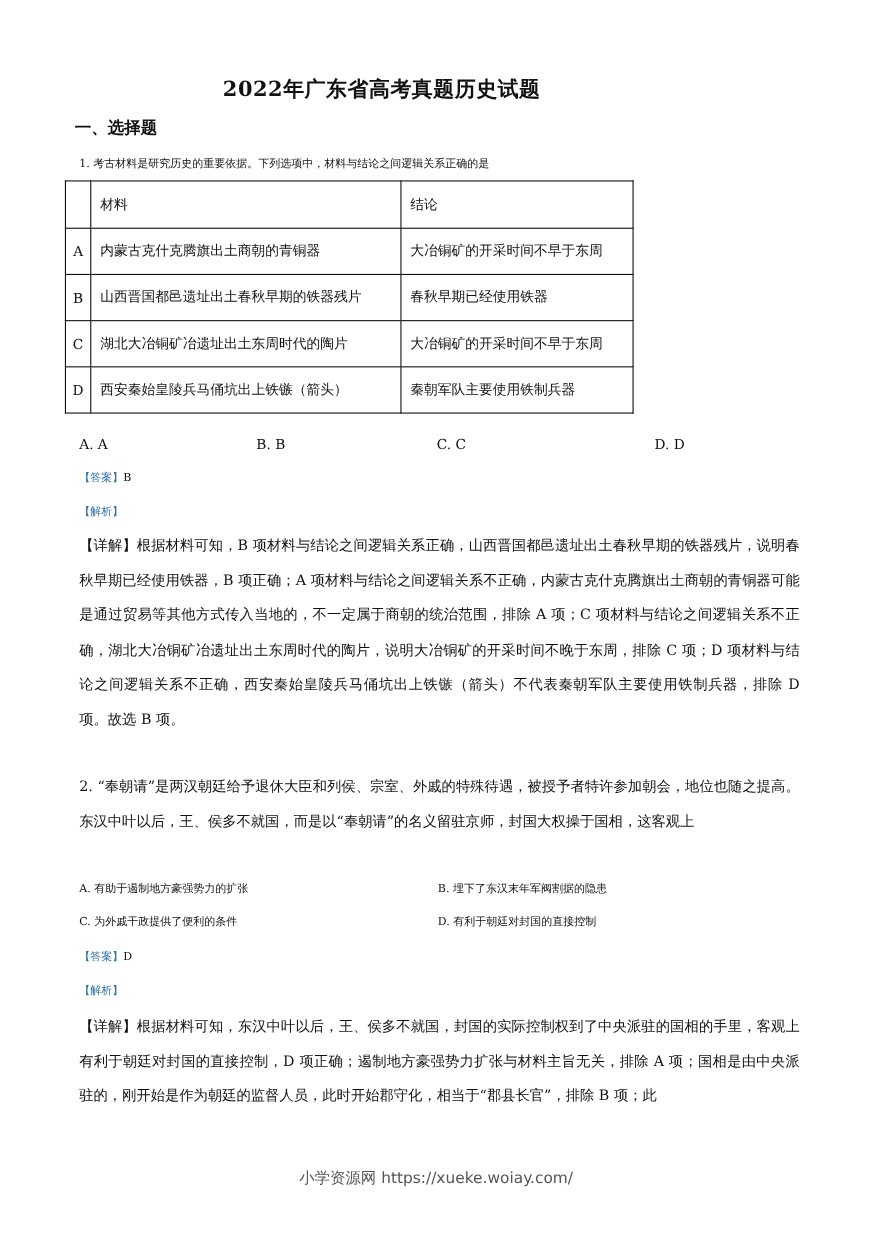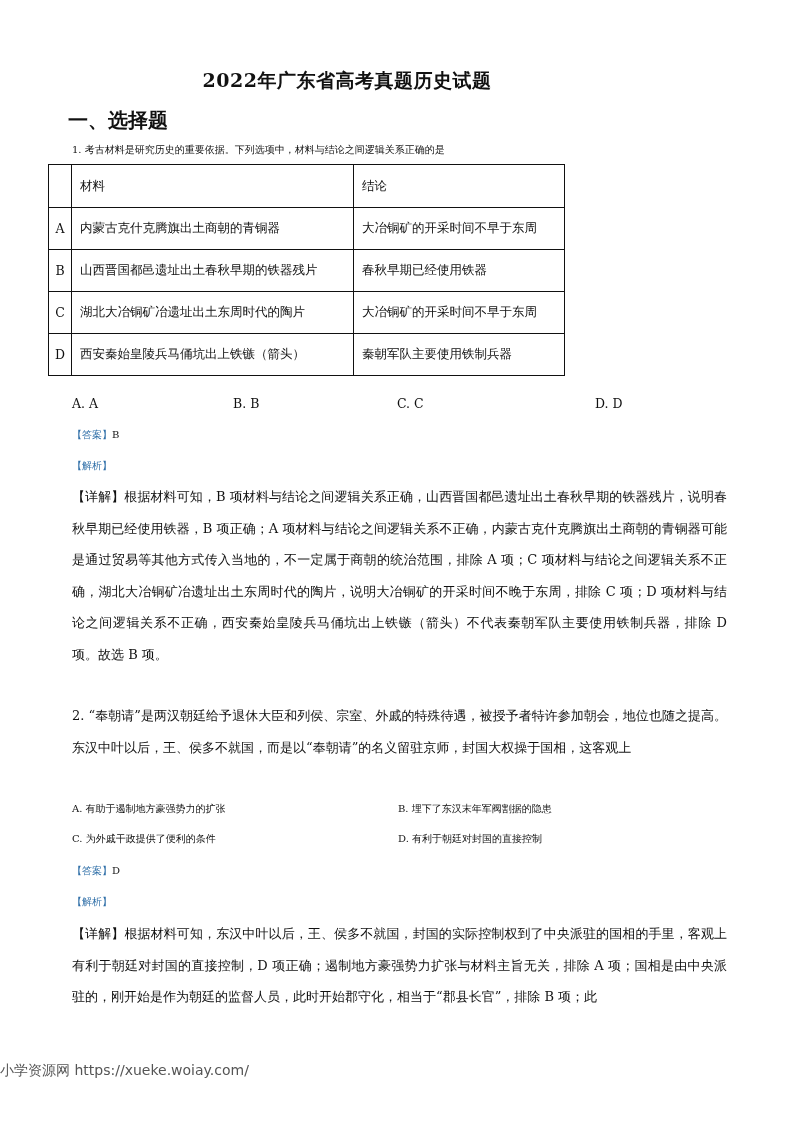--- a/index.html
+++ b/index.html
@@ -1,31 +1,31 @@
 <!DOCTYPE html>
 <html><head>
 <meta charset="utf-8">
 <style>
   html, body { margin: 0; padding: 0; background: #fff; }
   body { width: 793px; height: 1122px; position: relative; overflow: hidden;
          font-family: "DejaVu Serif", "Liberation Serif", serif; color: #111; }
   .title { position: absolute; top: 68px; left: 0; width: 694px; text-align: center;
            font-size: 19px; font-weight: bold; letter-spacing: 0.5px; }
-  .section { position: absolute; top: 107px; left: 68px; font-size: 20px; font-weight: bold; }
+  .section { position: absolute; top: 107px; left: 68px; font-size: 15px; font-weight: bold; }
   .line { position: absolute; left: 72px; font-size: 10px; white-space: nowrap; line-height: 18px; }
-  table.q { position: absolute; top: 164px; left: 48px; border-collapse: collapse; font-size: 12.5px; }
+  table.q { position: absolute; top: 164px; left: 59px; border-collapse: collapse; font-size: 12.5px; }
   table.q td { border: 1.3px solid #111; padding: 0 8px; height: 41px; vertical-align: middle; white-space: nowrap; }
   table.q tr:first-child td { height: 42px; }
   table.q td.k { width: 8px; padding: 0 6px; text-align: center; }
   table.q td.m { width: 265px; }
   table.q td.c { width: 194px; }
   .opt { position: absolute; top: 396px; font-size: 12.5px; }
   .tag { color: #2f6fa8; text-align: center; }
   .detail { position: absolute; left: 72px; width: 655px; font-size: 13px; line-height: 31.5px; text-align: justify; }
-  .footer { position: absolute; top: 1062px; left: 0; width: 793px; text-align: left;
+  .footer { position: absolute; top: 1062px; left: 0; width: 793px; text-align: center;
             font-family: "DejaVu Sans", sans-serif; font-size: 14px; color: #555; }
 </style>
 </head>
 <body>
 
 <div class="title">2022年广东省高考真题历史试题</div>
 <div class="section">一、选择题</div>
 
 <div class="line" style="top:141px;">1. 考古材料是研究历史的重要依据。下列选项中，材料与结论之间逻辑关系正确的是</div>
 

